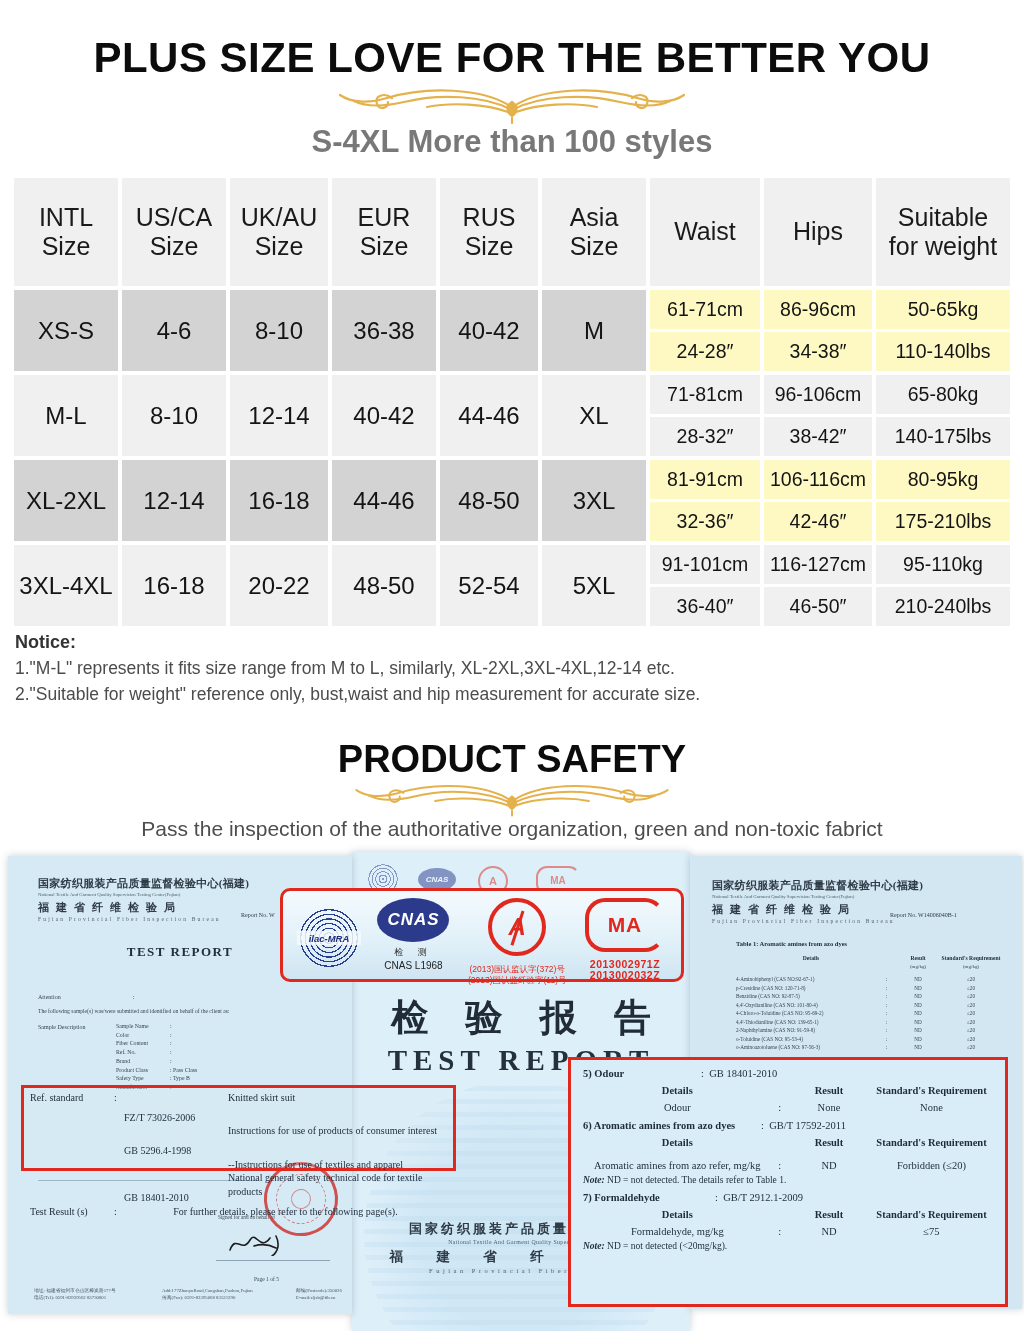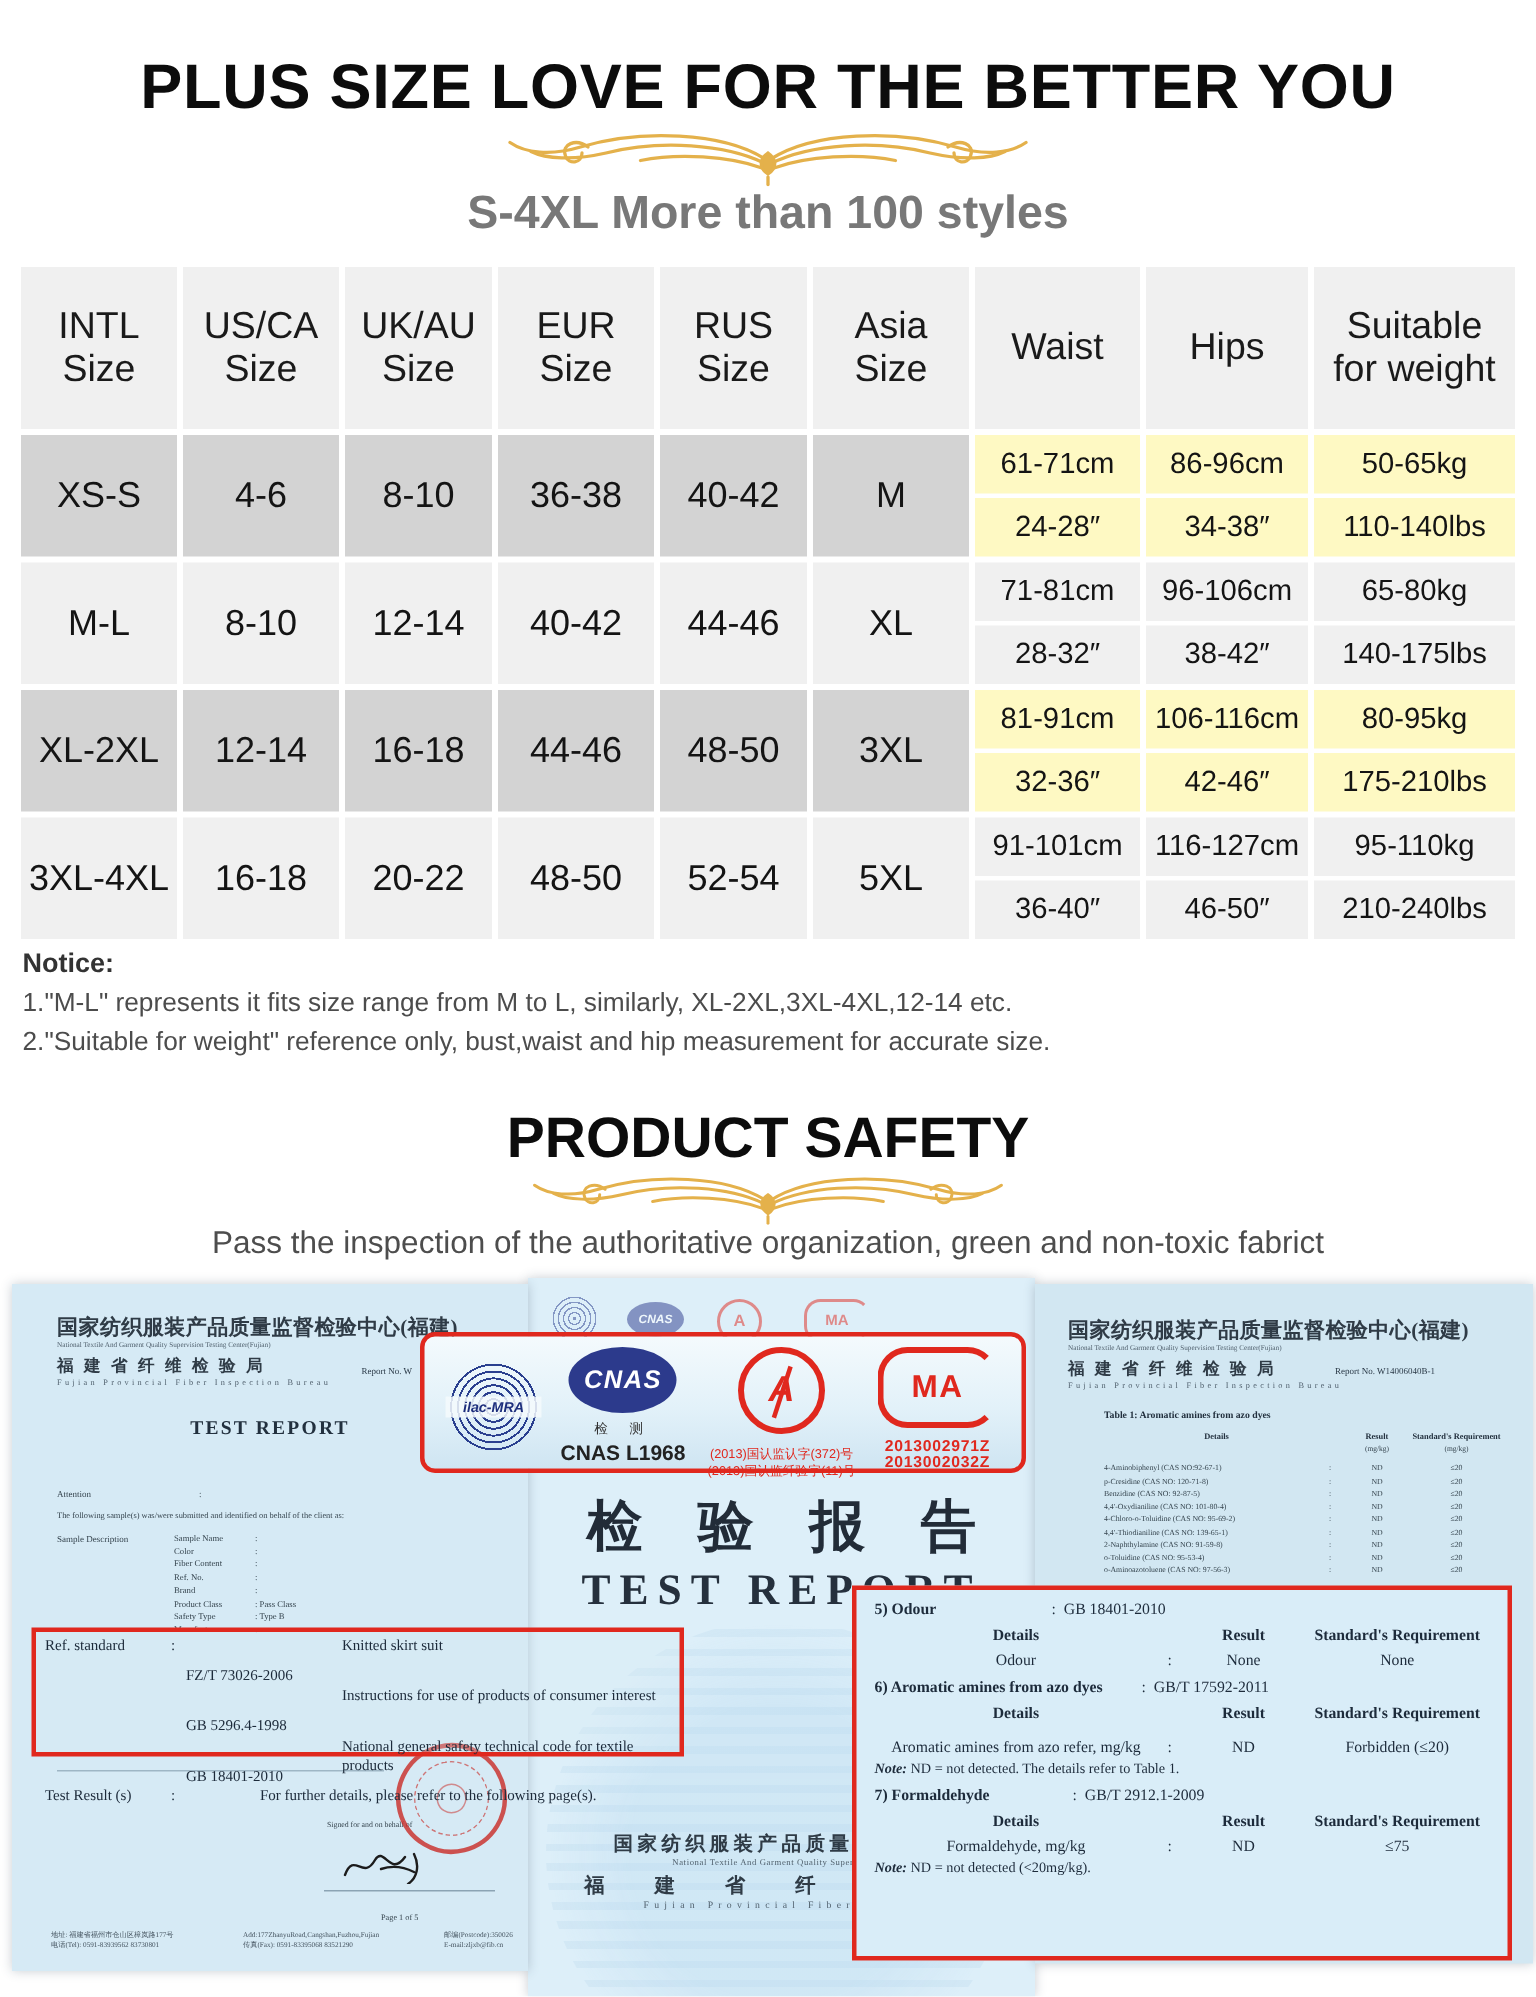--- a/index.html
+++ b/index.html
@@ -40,21 +40,21 @@
   
   .collage { position:absolute; left:0; top:848px; width:1024px; height:483px; }
   .doc { position:absolute; box-shadow:0 0 7px rgba(40,60,80,.25); }
   #doc-left  { left:8px;   top:8px; width:344px; height:458px; background:#d6eaf5; z-index:2; }
   #doc-mid   { left:352px; top:4px; width:338px; height:479px; background:#ddeff9; z-index:1; }
   #doc-right { left:690px; top:8px; width:332px; height:453px; background:#d2e7f2; z-index:2; }
 
   .serif { font-family:"Liberation Serif", serif; }
 
   .orghead { position:absolute; }
-  .oc1 { font-size:14px; font-weight:700; color:#2f3b46; letter-spacing:.3px; }
+  .oc1 { font-size:11px; font-weight:700; color:#2f3b46; letter-spacing:.3px; }
   .oc2 { font-size:4.8px; color:#51616e; margin-top:1px; }
   .oc3 { font-size:11px; font-weight:600; color:#2f3b46; letter-spacing:7px; margin-top:3px; }
   .oc4 { font-size:5.5px; color:#51616e; letter-spacing:2.2px; margin-top:1px; }
 
   
   .ld-report { position:absolute; left:233px; top:56px; font-size:6px; color:#2c3b49; }
   .ld-title { position:absolute; left:0; top:88px; width:344px; text-align:center;
               font-size:13px; font-weight:700; letter-spacing:1.5px; color:#22303e; }
   .ld-att { position:absolute; left:30px; top:138px; font-size:6px; color:#36454f; }
   .ld-att .gap { display:inline-block; width:72px; }
@@ -94,21 +94,21 @@
   .logo-col { display:flex; flex-direction:column; align-items:center; }
   .ilac { width:60px; height:60px; border-radius:50%; position:relative;
           background:repeating-radial-gradient(circle at 50% 50%, #2a3f8f 0 1.3px, rgba(0,0,0,0) 1.3px 4.6px); }
   .ilac .band { position:absolute; left:-2px; right:-2px; top:23px; height:14px;
                 background:rgba(244,250,253,.85); display:flex; align-items:center; justify-content:center;
                 font-size:9.5px; font-weight:700; font-style:italic; color:#1e2f7d; }
   .cnas-oval { width:72px; height:44px; background:#2c3a8c; border-radius:50%;
                display:flex; align-items:center; justify-content:center;
                color:#fff; font-weight:700; font-style:italic; font-size:17px; letter-spacing:1px; }
   .cnas-s1 { font-size:9px; color:#333; letter-spacing:6px; margin-top:4px; }
-  .cnas-s2 { font-size:14px; color:#222; margin-top:1px;font-weight:bold; }
+  .cnas-s2 { font-size:10px; color:#222; margin-top:1px; }
   .cal-circ { width:50px; height:50px; border:4px solid #e0281e; border-radius:50%; position:relative;
               display:flex; align-items:center; justify-content:center;
               color:#e0281e; font-weight:700; font-size:24px; font-style:italic; }
   .cal-circ .slash { position:absolute; left:24px; top:8px; width:2.5px; height:36px;
                      background:#e0281e; transform:rotate(18deg); }
   .red-ln { font-size:8.5px; color:#e0281e; line-height:11px; }
   .cal-lines { margin-top:8px; text-align:center; }
   .ma-shape { width:72px; height:46px; border:4px solid #e0281e; border-right-color:transparent;
               border-radius:20px; display:flex; align-items:center; justify-content:center;
               color:#e0281e; font-weight:800; font-size:21px; letter-spacing:1px; }
@@ -517,20 +517,26 @@
       </div>
       <div class="rb-row">
         <span></span>
           <span></span>
         <span class="cd">GB 5296.4-1998</span>
         <span>Instructions for use of products of consumer interest</span>
       </div>
       <div class="rb-row">
         <span></span>
           <span></span>
+          <span></span>
+        <span>--Instructions for use of textiles and apparel</span>
+      </div>
+      <div class="rb-row">
+        <span></span>
+          <span></span>
         <span class="cd">GB 18401-2010</span>
         <span>National general safety technical code for textile products</span>
       </div>
       <div class="rb-row">
         <span>Test Result (s)</span>
         <span>:</span>
         <span style="grid-column:3/5;text-align:center;">For further details, please refer to the following page(s).</span>
       </div>
     </div>
 

